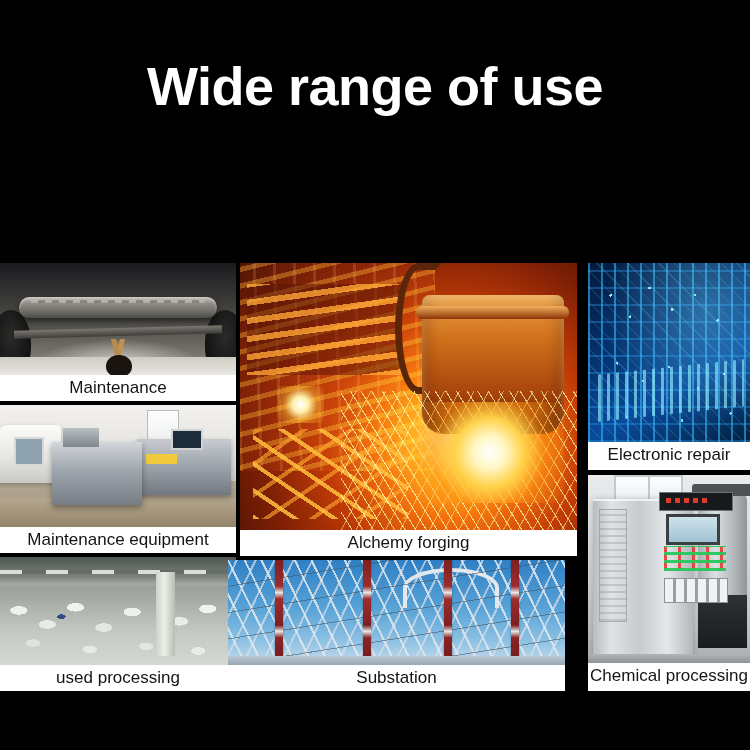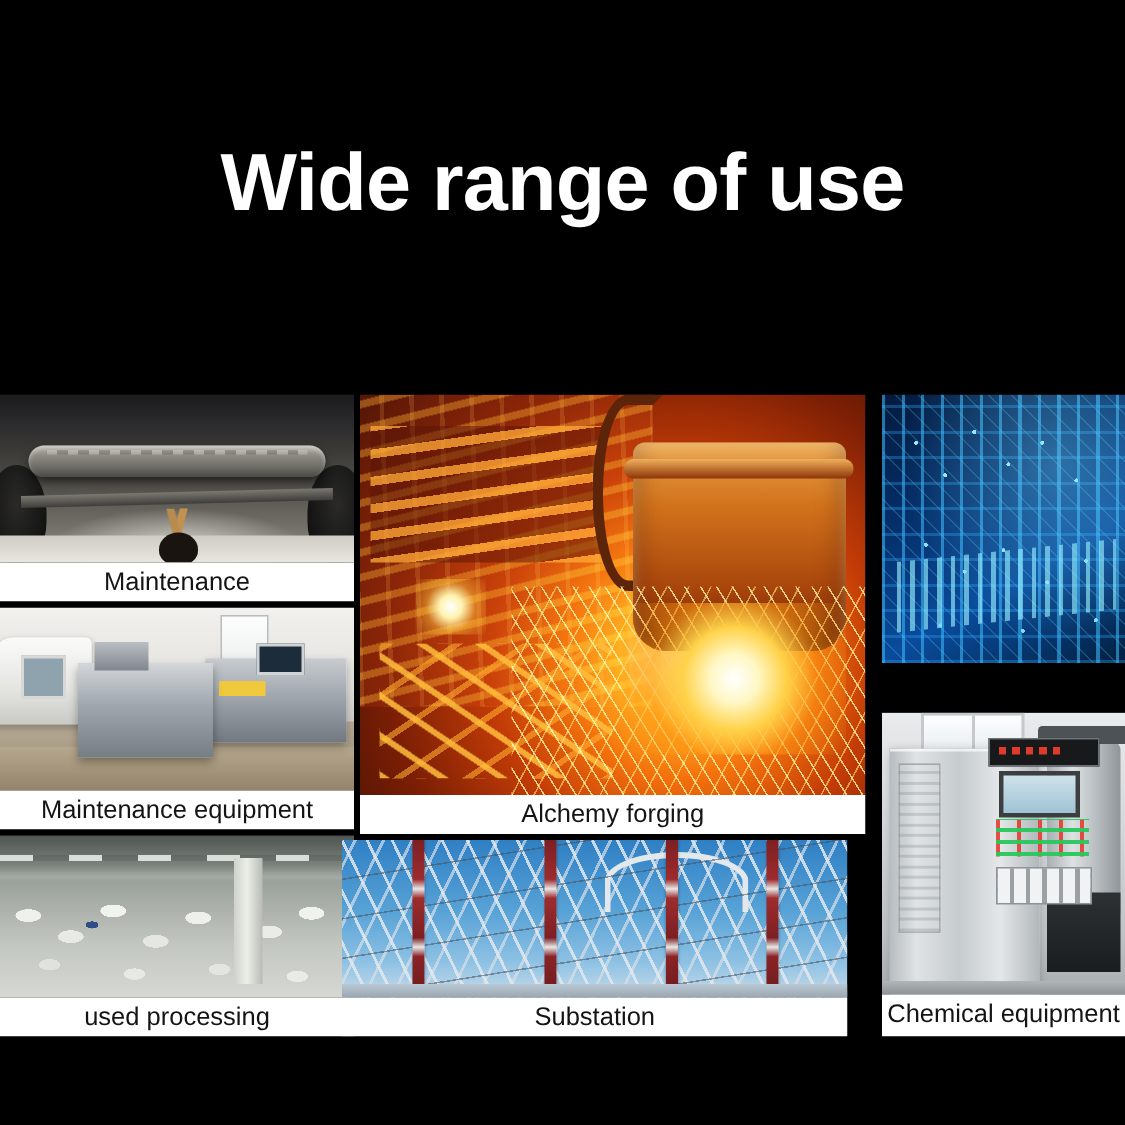--- a/index.html
+++ b/index.html
@@ -24,21 +24,20 @@
   }
 
   
   .header {
     position: absolute;
     left: 0;
     top: 0;
     width: 750px;
     height: 255px;
     background: #000000;
-    margin-top: 36px;
   }
   .title {
     position: absolute;
     left: 0;
     top: 56px;
     width: 750px;
     text-align: center;
     font-size: 54px;
     font-weight: bold;
     letter-spacing: -0.5px;
@@ -545,33 +544,34 @@
 
     <div class="cell" id="cell-electronic">
       <div class="photo">
         <div class="art art-electronic">
           <div class="traces"></div>
           <div class="chiprows"></div>
           <div class="pads"></div>
           <div class="glow"></div>
         </div>
       </div>
+      <div class="caption">Electronic repair</div>
     </div>
 
     <div class="cell" id="cell-chemical">
       <div class="photo">
         <div class="art art-chemical">
           <div class="window"></div>
           <div class="vessel"></div>
           <div class="dark"></div>
           <div class="cabinet"></div>
           <div class="readout"></div>
           <div class="screen"></div>
           <div class="leds"></div>
           <div class="buttons"></div>
           <div class="floor"></div>
         </div>
       </div>
-      <div class="caption">Chemical equipment</div>
+      <div class="caption">Chemical processing</div>
     </div>
 
   </div>
 </div>
 
 </body></html>

